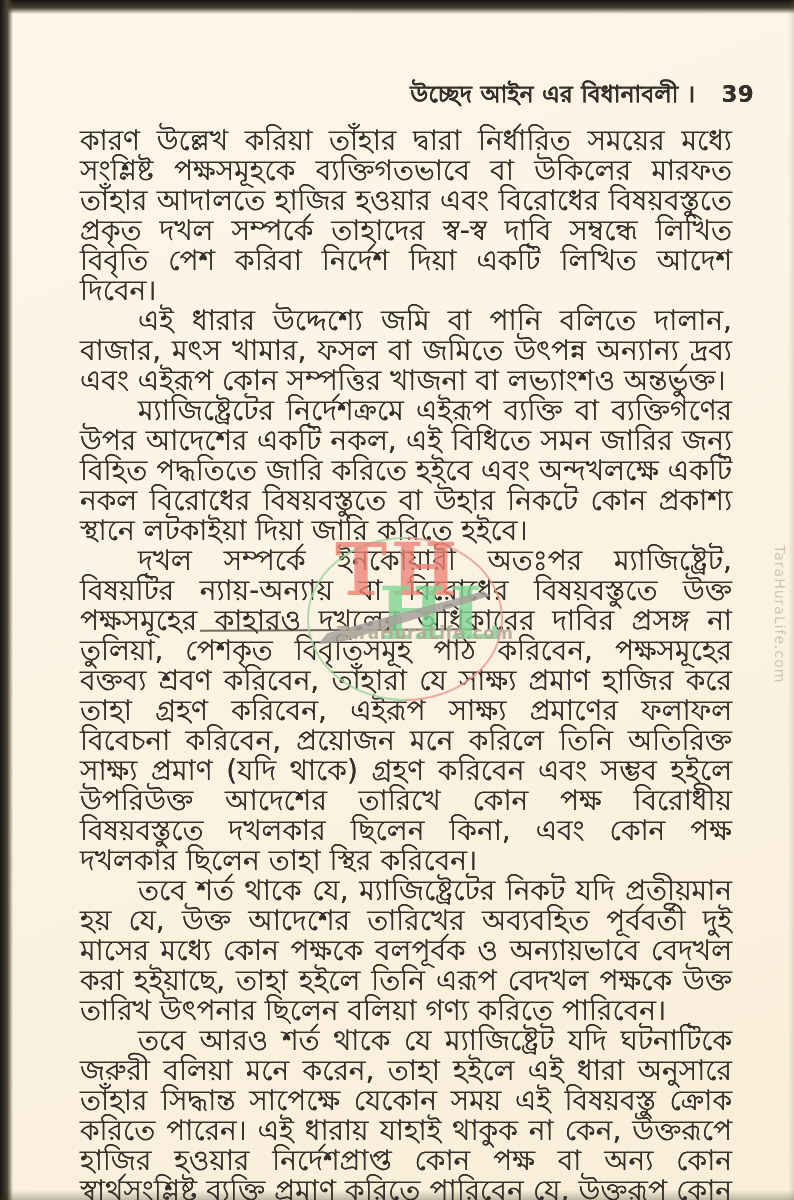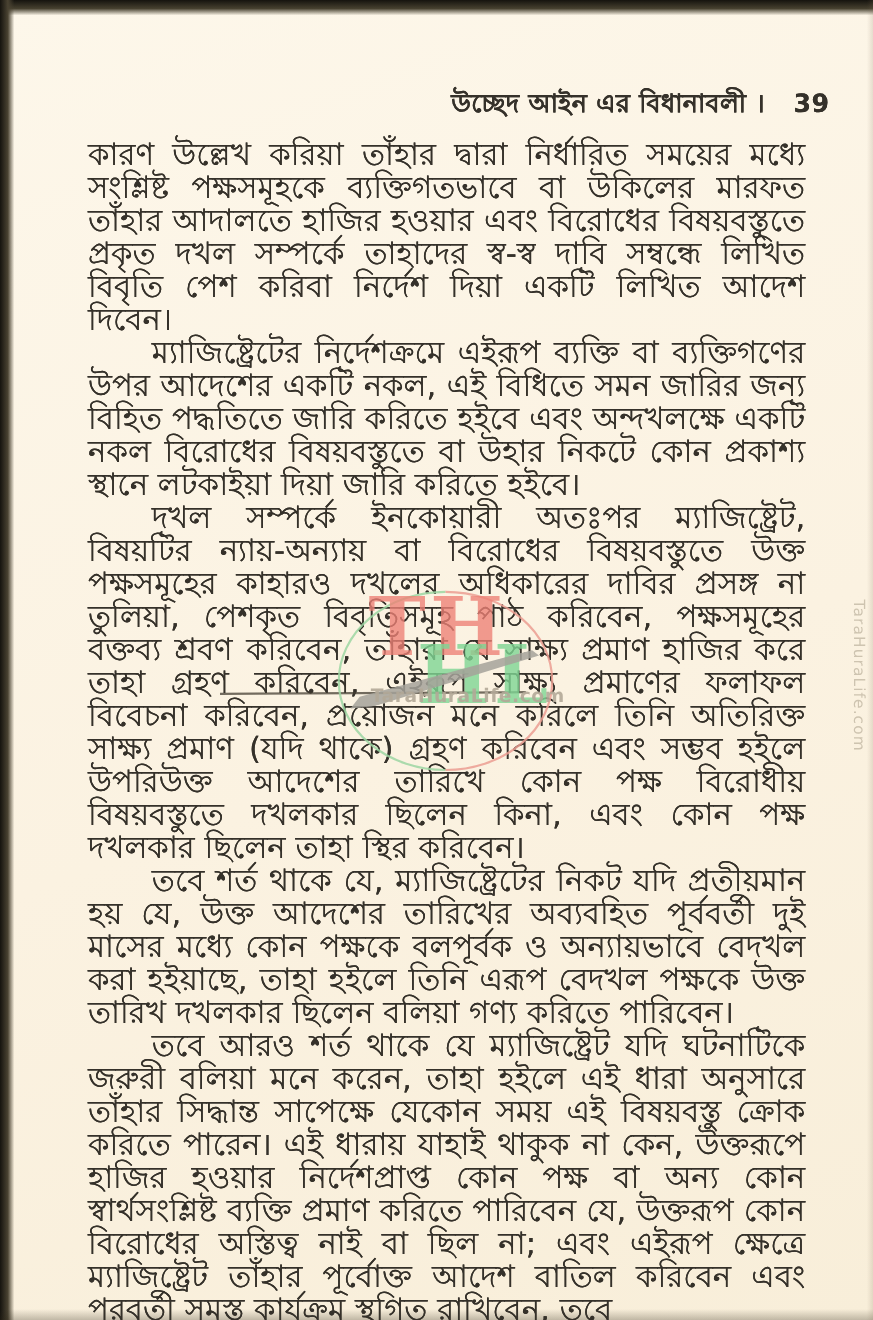--- a/index.html
+++ b/index.html
@@ -71,23 +71,24 @@
   <div class="edge-bottom"></div>
   <div class="edge-right"></div>
 
   <div class="running-head">
     <span>উচ্ছেদ আইন এর বিধানাবলী ।</span>
     <span>39</span>
   </div>
 
   <div class="body-text">
     <p class="no-indent">কারণ উল্লেখ করিয়া তাঁহার দ্বারা নির্ধারিত সময়ের মধ্যে সংশ্লিষ্ট পক্ষসমূহকে ব্যক্তিগতভাবে বা উকিলের মারফত তাঁহার আদালতে হাজির হওয়ার এবং বিরোধের বিষয়বস্তুতে প্রকৃত দখল সম্পর্কে তাহাদের স্ব-স্ব দাবি সম্বন্ধে লিখিত বিবৃতি পেশ করিবা নির্দেশ দিয়া একটি লিখিত আদেশ দিবেন।</p>
+    <p>এই ধারার উদ্দেশ্যে জমি বা পানি বলিতে দালান, বাজার, মৎস খামার, ফসল বা জমিতে উৎপন্ন অন্যান্য দ্রব্য এবং এইরূপ কোন সম্পত্তির খাজনা বা লভ্যাংশও অন্তর্ভুক্ত।</p>
     <p>ম্যাজিষ্ট্রেটের নির্দেশক্রমে এইরূপ ব্যক্তি বা ব্যক্তিগণের উপর আদেশের একটি নকল, এই বিধিতে সমন জারির জন্য বিহিত পদ্ধতিতে জারি করিতে হইবে এবং অন্দখলক্ষে একটি নকল বিরোধের বিষয়বস্তুতে বা উহার নিকটে কোন প্রকাশ্য স্থানে লটকাইয়া দিয়া জারি করিতে হইবে।</p>
     <p>দখল সম্পর্কে ইনকোয়ারী অতঃপর ম্যাজিষ্ট্রেট, বিষয়টির ন্যায়-অন্যায় বা বিরোধের বিষয়বস্তুতে উক্ত পক্ষসমূহের কাহারও দখলের অধিকারের দাবির প্রসঙ্গ না তুলিয়া, পেশকৃত বিবৃতিসমূহ পাঠ করিবেন, পক্ষসমূহের বক্তব্য শ্রবণ করিবেন, তাঁহারা যে সাক্ষ্য প্রমাণ হাজির করে তাহা গ্রহণ করিবেন, এইরূপ সাক্ষ্য প্রমাণের ফলাফল বিবেচনা করিবেন, প্রয়োজন মনে করিলে তিনি অতিরিক্ত সাক্ষ্য প্রমাণ (যদি থাকে) গ্রহণ করিবেন এবং সম্ভব হইলে উপরিউক্ত আদেশের তারিখে কোন পক্ষ বিরোধীয় বিষয়বস্তুতে দখলকার ছিলেন কিনা, এবং কোন পক্ষ দখলকার ছিলেন তাহা স্থির করিবেন।</p>
-    <p>তবে শর্ত থাকে যে, ম্যাজিষ্ট্রেটের নিকট যদি প্রতীয়মান হয় যে, উক্ত আদেশের তারিখের অব্যবহিত পূর্ববর্তী দুই মাসের মধ্যে কোন পক্ষকে বলপূর্বক ও অন্যায়ভাবে বেদখল করা হইয়াছে, তাহা হইলে তিনি এরূপ বেদখল পক্ষকে উক্ত তারিখ দখলকার ছিলেন বলিয়া গণ্য করিতে পারিবেন।</p>
+    <p>তবে শর্ত থাকে যে, ম্যাজিষ্ট্রেটের নিকট যদি প্রতীয়মান হয় যে, উক্ত আদেশের তারিখের অব্যবহিত পূর্ববর্তী দুই মাসের মধ্যে কোন পক্ষকে বলপূর্বক ও অন্যায়ভাবে বেদখল করা হইয়াছে, তাহা হইলে তিনি এরূপ বেদখল পক্ষকে উক্ত তারিখ উৎপনার ছিলেন বলিয়া গণ্য করিতে পারিবেন।</p>
     <p>তবে আরও শর্ত থাকে যে ম্যাজিষ্ট্রেট যদি ঘটনাটিকে জরুরী বলিয়া মনে করেন, তাহা হইলে এই ধারা অনুসারে তাঁহার সিদ্ধান্ত সাপেক্ষে যেকোন সময় এই বিষয়বস্তু ক্রোক করিতে পারেন। এই ধারায় যাহাই থাকুক না কেন, উক্তরূপে হাজির হওয়ার নির্দেশপ্রাপ্ত কোন পক্ষ বা অন্য কোন স্বার্থসংশ্লিষ্ট ব্যক্তি প্রমাণ করিতে পারিবেন যে, উক্তরূপ কোন বিরোধের অস্তিত্ব নাই বা ছিল না; এবং এইরূপ ক্ষেত্রে ম্যাজিষ্ট্রেট তাঁহার পূর্বোক্ত আদেশ বাতিল করিবেন এবং পরবর্তী সমস্ত কার্যক্রম স্থগিত রাখিবেন, তবে</p>
   </div>
 
   <div class="underline-mark"></div>
 
   <div class="watermark">
     <svg class="wm-circle" viewBox="0 0 204 172" xmlns="http://www.w3.org/2000/svg">
       <path d="M102,5 A97,81 0 0,0 102,167" fill="none" stroke="var(--wm-circle-green)" stroke-width="2" opacity="0.85"></path>
       <path d="M102,5 A97,81 0 0,1 102,167" fill="none" stroke="var(--wm-circle-red)" stroke-width="2" opacity="0.85"></path>
     </svg>

